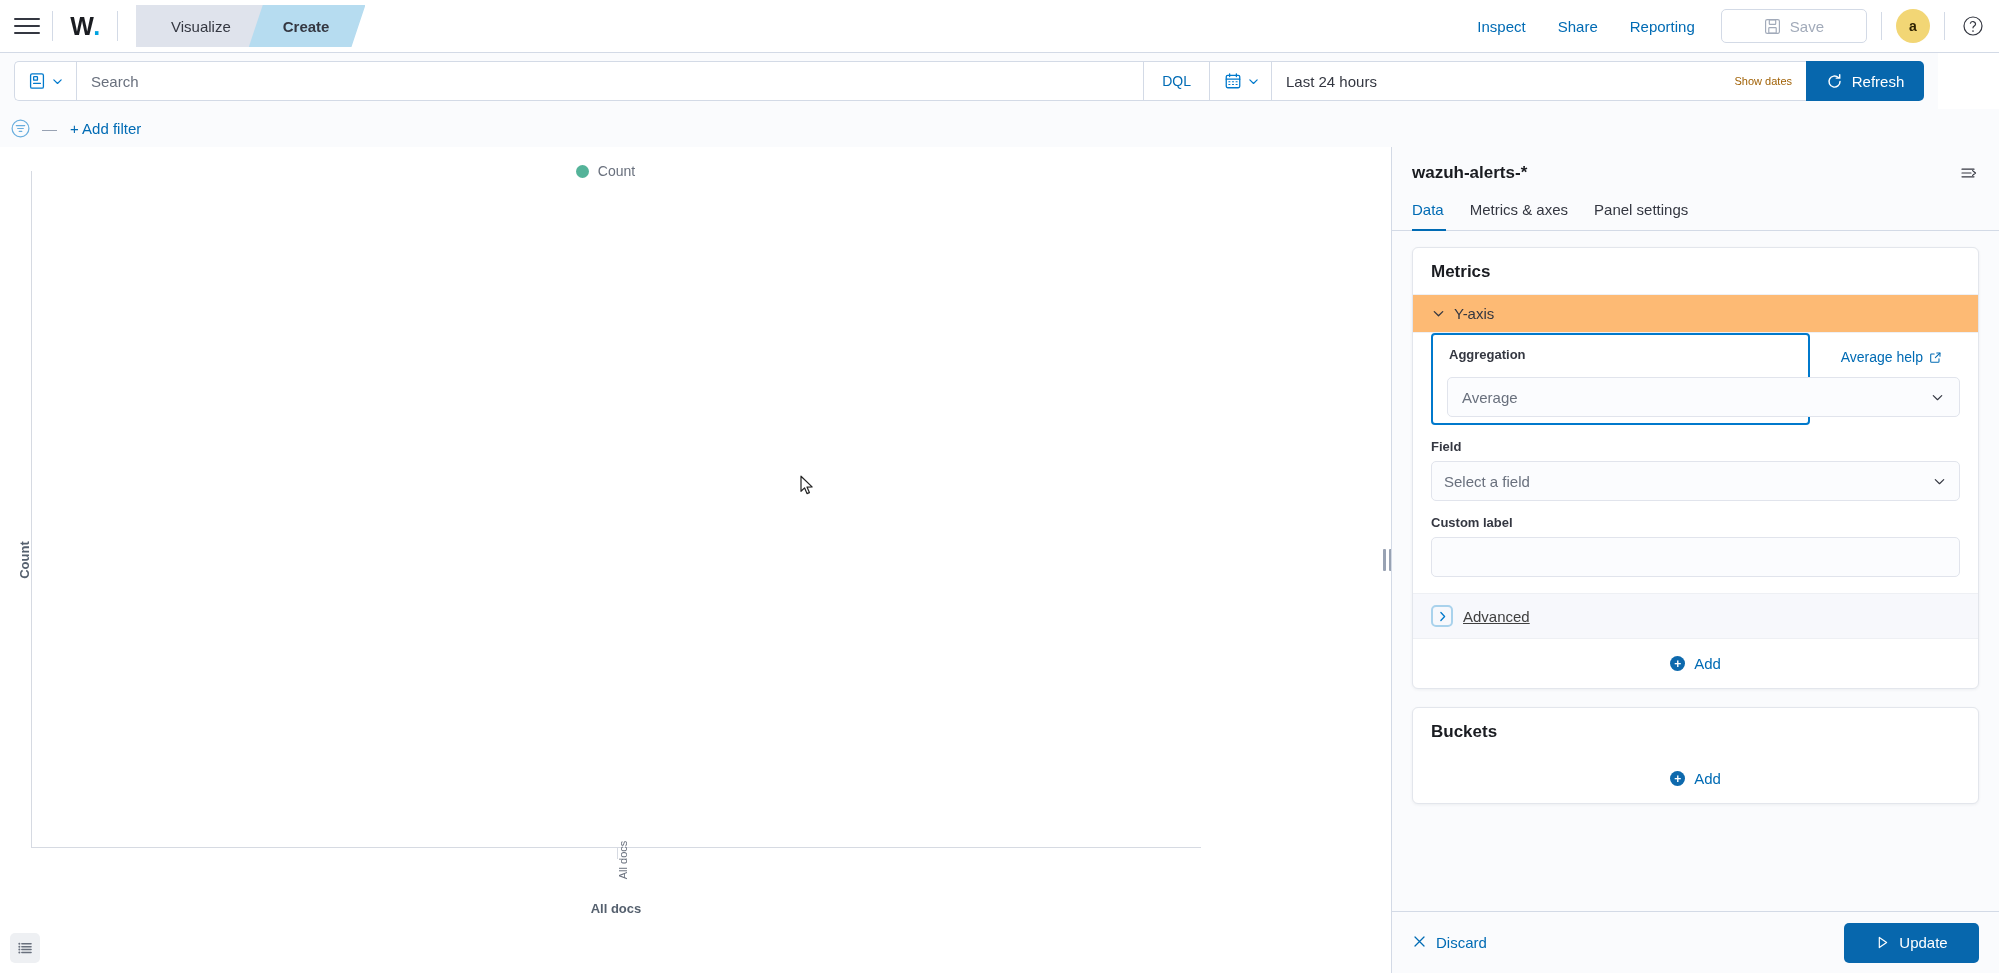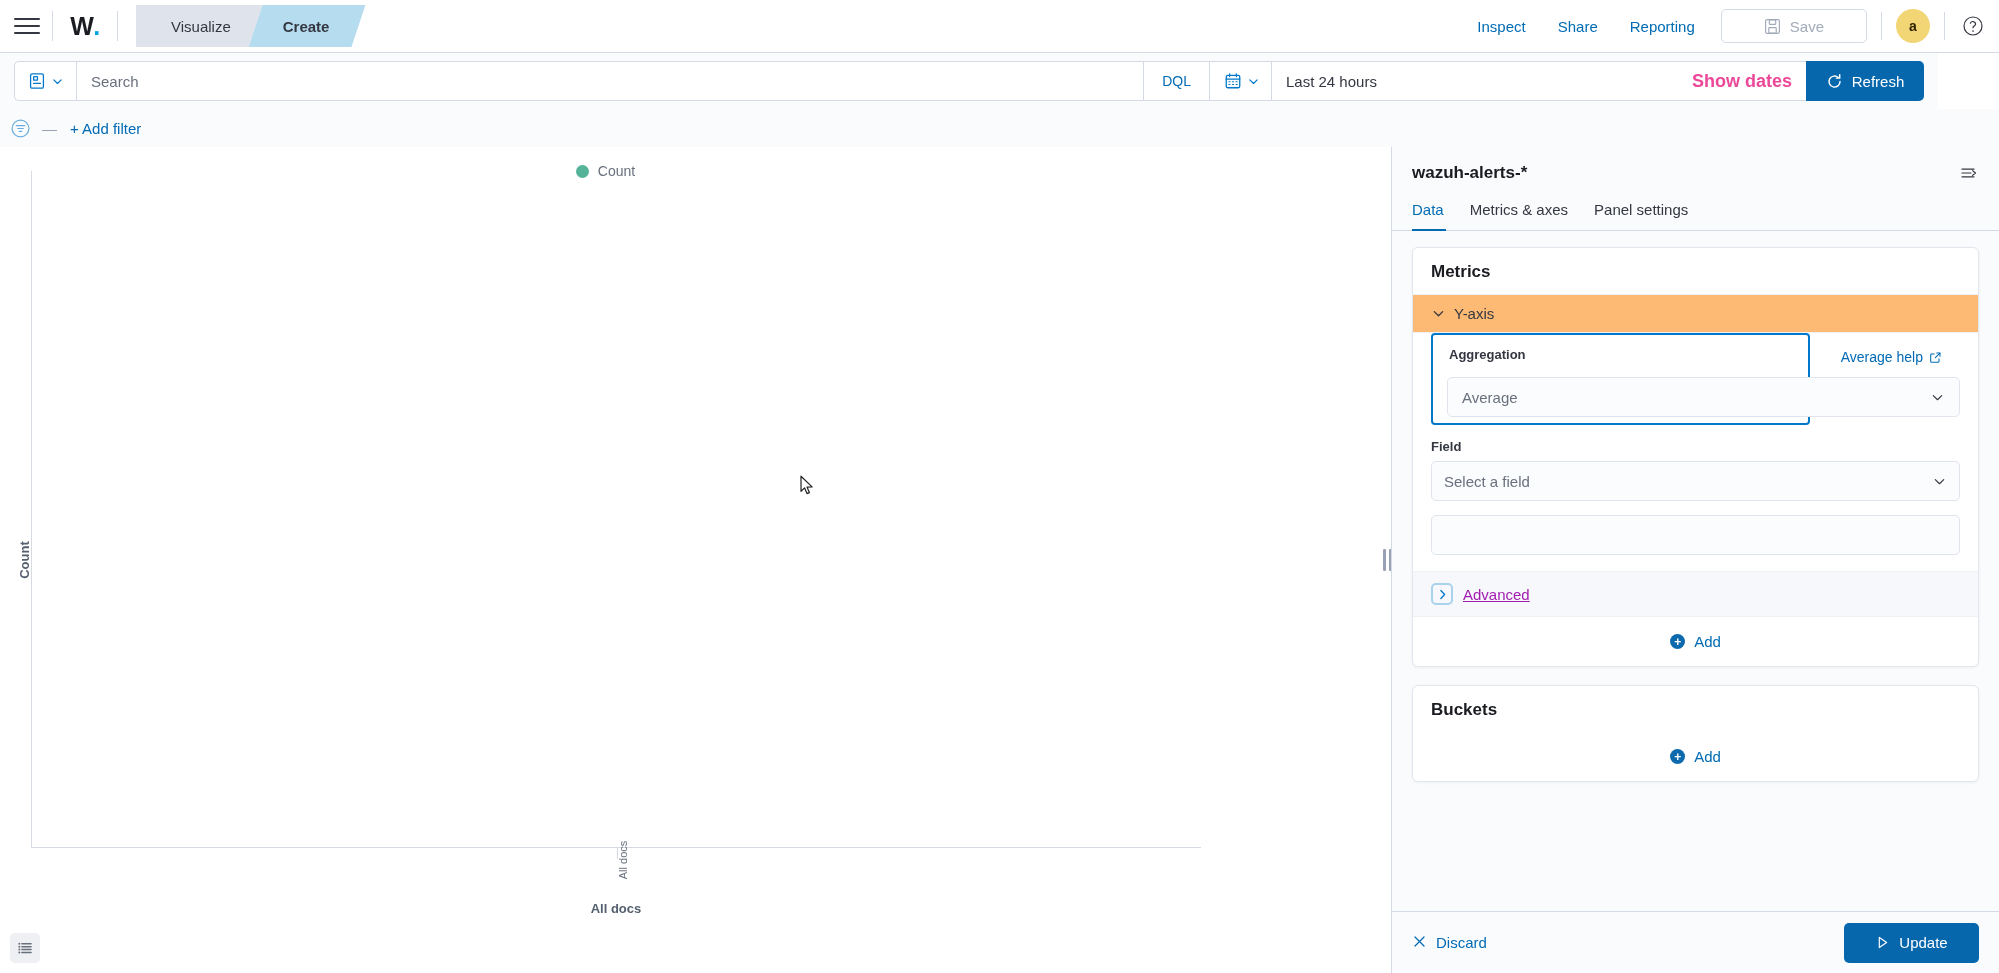--- a/index.html
+++ b/index.html
@@ -83,21 +83,21 @@
   .date-group {
     display: flex; align-items: center; background: #fff;
     border: 1px solid #d3dae6; width: 597px;
     border-right: none;
   }
   .cal-btn {
     display: flex; align-items: center; gap: 5px; padding: 0 11px 0 14px;
     height: 100%; border-right: 1px solid #d3dae6; cursor: pointer;
   }
   .date-text { flex: 1; font-size: 15px; color: #343741; padding-left: 14px; cursor: pointer; }
-  .show-dates { font-size: 18px; color: #ec4899; padding: 0 14px; cursor: pointer; font-weight: bold; }
+  .show-dates { font-size: 11px; color: #a16207; padding: 0 14px; cursor: pointer; }
   .refresh-btn {
     display: flex; align-items: center; justify-content: center; gap: 9px;
     width: 118px; background: #0767ad; color: #fff; font-size: 15px;
     border-radius: 0 5px 5px 0; cursor: pointer;
   }
 
   
   .filterbar {
     position: absolute; top: 109px; left: 0; width: 1999px; height: 38px;
     background: #fafbfd; display: flex; align-items: center; padding-left: 10px; gap: 11px;
@@ -223,21 +223,21 @@
   }
   .advanced-row {
     background: #f7f8fc; border-top: 1px solid #eef0f4; border-bottom: 1px solid #eef0f4;
     display: flex; align-items: center; gap: 10px; padding: 11px 18px; margin-top: 16px;
     cursor: pointer;
   }
   .adv-icon-ring {
     width: 22px; height: 22px; border-radius: 5px; border: 2px solid #a9d2ec;
     display: flex; align-items: center; justify-content: center;
   }
-  .advanced-label { font-size: 15px; color: #a21caf; text-decoration: underline; }
+  .advanced-label { font-size: 15px; color: #404040; text-decoration: underline; }
   .add-row {
     display: flex; align-items: center; justify-content: center; gap: 9px;
     padding: 16px 0; cursor: pointer;
   }
   .add-row .txt { font-size: 15px; color: #006bb4; }
   .plus-circle {
     width: 15px; height: 15px; border-radius: 50%; background: #0d69ad;
     display: flex; align-items: center; justify-content: center;
     color: #fff; font-size: 12px; line-height: 1; font-weight: 700;
   }
@@ -467,20 +467,21 @@
               <span>Select a field</span>
               <span class="chev">
                 <svg width="15" height="15" viewBox="0 0 16 16" fill="none" stroke="#343741" stroke-width="1.25" stroke-linecap="round" stroke-linejoin="round">
                     <path d="M3.5 6l4.5 4.4L12.5 6"></path>
                   </svg>
               </span>
             </div>
           </div>
 
           <div class="field-block">
+            <div class="form-label">Custom label</div>
             <input class="cl-input" value="" style="">
           </div>
 
           <div class="advanced-row">
             <span class="adv-icon-ring">
               <svg width="13" height="13" viewBox="0 0 16 16" fill="none" stroke="#0079cc" stroke-width="1.6" stroke-linecap="round" stroke-linejoin="round">
                   <path d="M6 3l4.6 5L6 13"></path>
                 </svg>
             </span>
             <span class="advanced-label">Advanced</span>

